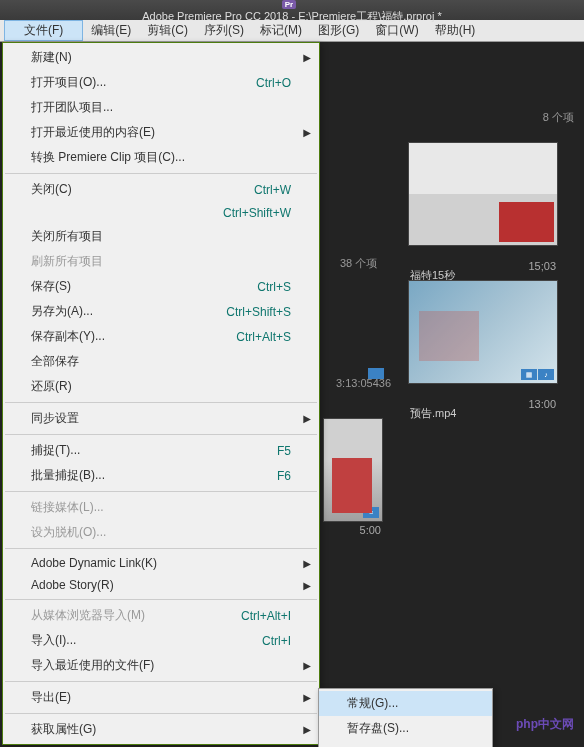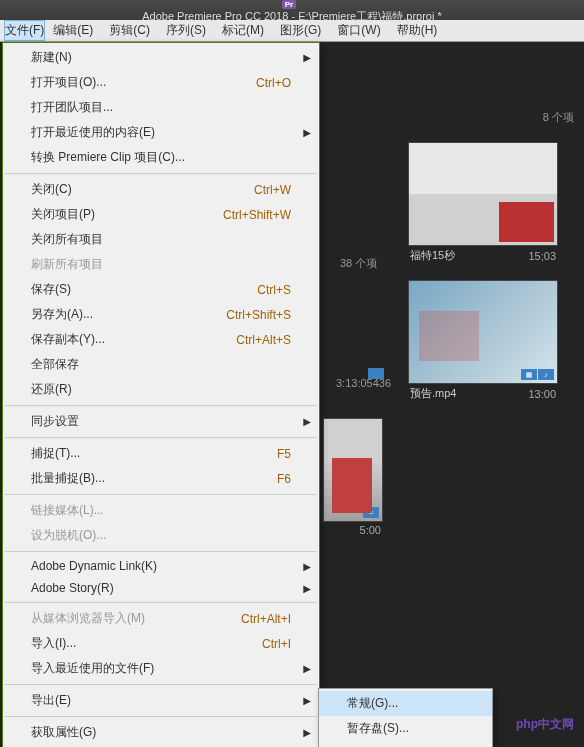--- a/index.html
+++ b/index.html
@@ -3,37 +3,37 @@
   <meta charset="utf-8">
   <style>
     * { margin: 0; padding: 0; box-sizing: border-box; font-family: "Microsoft YaHei", sans-serif; }
     body { width: 584px; height: 747px; background: #232323; overflow: hidden; position: relative; }
     
     .titlebar { height: 20px; background: linear-gradient(#4a4a4a, #3a3a3a); display: flex; align-items: center; padding: 0 4px; font-size: 11px; color: #ddd; flex-direction: column; }
     .titlebar-icon { width: 14px; height: 14px; background: #7a5aa8; margin-right: 6px; display: flex; align-items: center; justify-content: center; font-size: 8px; font-weight: bold; color: #fff; border-radius: 2px; }
     
     .menubar { height: 22px; background: #e8e8e8; display: flex; align-items: center; padding: 0 4px; font-size: 12px; color: #333; border-bottom: 1px solid #999; }
     .menu-item { padding: 2px 8px; cursor: pointer; }
-    .menu-item.active { background: #cce4f7; border: 1px solid #7eb4e2; padding: 1px 0; }
+    .menu-item.active { background: #cce4f7; border: 1px solid #7eb4e2; padding: 1px 19px; }
     
     .dropdown-menu { position: absolute; top: 42px; left: 2px; width: 318px; background: #f0f0f0; border: 1px solid #4d7c0f; box-shadow: 2px 2px 6px rgba(0,0,0,0.3); z-index: 100; padding: 2px 0; }
     .dropdown-item { display: flex; align-items: center; padding: 4px 8px 4px 28px; font-size: 12px; color: #333; cursor: pointer; position: relative; min-height: 20px; }
     .dropdown-item.disabled { color: #999; }
     .dropdown-item.hover { background: #cce4f7; }
     .dropdown-item .label { flex: 1; }
-    .dropdown-item .shortcut { margin-left: auto; padding-right: 20px; color: #a16207; }
+    .dropdown-item .shortcut { margin-left: auto; padding-right: 20px; color: #0f766e; }
     .dropdown-item .arrow { position: absolute; right: 8px; font-size: 10px; color: #333; }
     .dropdown-separator { height: 1px; background: #ccc; margin: 3px 2px; }
     
     .submenu { position: absolute; top: 688px; left: 318px; width: 175px; background: #f0f0f0; border: 1px solid #999; box-shadow: 2px 2px 6px rgba(0,0,0,0.3); z-index: 101; padding: 2px 0; }
     
     .content-area { position: absolute; top: 42px; left: 0; right: 0; bottom: 0; background: #232323; color: #ccc; }
     .thumb { width: 150px; height: 104px; background: #1a1a1a; border: 1px solid #444; display: flex; align-items: center; justify-content: center; overflow: hidden; position: relative; }
     .thumb-badge { position: absolute; bottom: 3px; width: 16px; height: 11px; background: #3b82c4; font-size: 7px; color: #fff; display: flex; align-items: center; justify-content: center; }
-    .thumb-label { font-size: 11px; color: #ccc; margin-top: 0; }
+    .thumb-label { font-size: 11px; color: #ccc; margin-top: 20px; }
     .thumb-dur { font-size: 11px; color: #aaa; }
     .thumb-caption { display: flex; justify-content: space-between; align-items: center; padding: 2px 2px; width: 150px; }
     
     .count-text { position: absolute; font-size: 11px; color: #999; }
     
     .watermark { position: absolute; bottom: 14px; right: 10px; font-size: 12px; color: #8b5cf6; font-weight: bold; opacity: 0.7; }
     
     
     .t1 { background: linear-gradient(180deg, #e8e8e8 50%, #d0d0d0 50%); }
     .t1::after { content: ""; position: absolute; right: 3px; bottom: 3px; width: 55px; height: 40px; background: #b83030; }
@@ -119,21 +119,20 @@
     </div>
     <div class="dropdown-item">
       <span class="label">转换 Premiere Clip 项目(C)...</span>
     </div>
     <div class="dropdown-separator"></div>
     <div class="dropdown-item">
       <span class="label">关闭(C)</span>
       <span class="shortcut">Ctrl+W</span>
     </div>
     <div class="dropdown-item">
-      <span class="label">关闭项目(P)</span>
       <span class="shortcut">Ctrl+Shift+W</span>
     </div>
     <div class="dropdown-item">
       <span class="label">关闭所有项目</span>
     </div>
     <div class="dropdown-item disabled">
       <span class="label">刷新所有项目</span>
     </div>
     <div class="dropdown-item">
       <span class="label">保存(S)</span>

